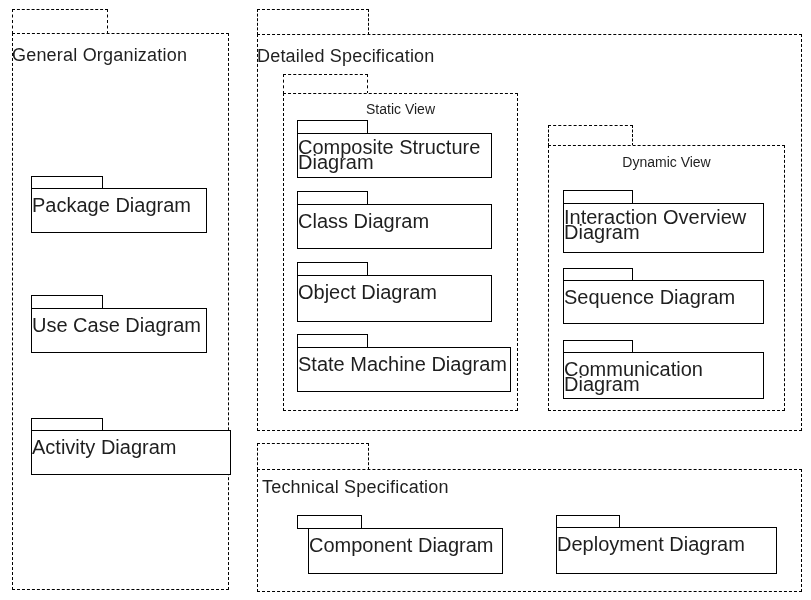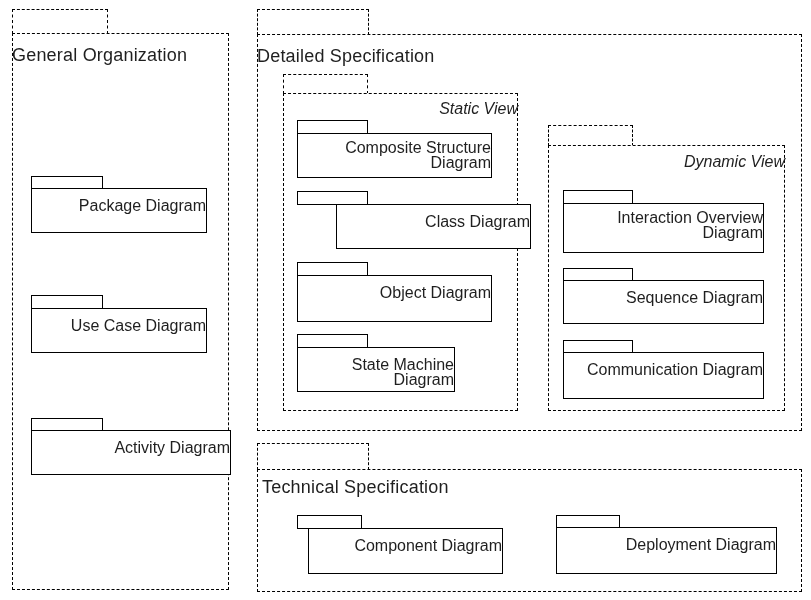--- a/index.html
+++ b/index.html
@@ -9,26 +9,26 @@
     color:#1f1f1f; overflow:hidden;
   }
   .tab, .pbody { position:absolute; box-sizing:border-box; background:#ffffff; }
   .dashed { border:1px dashed #000000; }
   .solid  { border:1px solid  #000000; }
   .ptitle {
     position:absolute; box-sizing:border-box; 
     font-size:18px; line-height:21px; letter-spacing:0.2px;
   }
   .vtitle {
-    position:absolute; box-sizing:border-box; text-align:right;
-    font-size:16px; line-height:16px; font-style:italic;
+    position:absolute; box-sizing:border-box; text-align:center;
+    font-size:14px; line-height:16px; 
   }
   .plabel {
     display:block; width:100%; box-sizing:border-box;
-    text-align:right; font-size:16px; line-height:15px;
+    text-align:left; font-size:20px; line-height:15px;
     white-space:pre-line; padding-top:9px;
   }
   .plabel.two { padding-top:6px; }
 </style>
 </head>
 <body>
 
 <div class="canvas">
 
   <div>
@@ -71,35 +71,35 @@
       <div>
         <div class="tab solid" style="left:297px; top:120px; width:71px;  height:14px;"></div>
         <div class="pbody solid" style="left:297px; top:133px; width:195px; height:45px;">
           <span class="plabel two">Composite Structure
 Diagram</span>
         </div>
       </div>
 
       <div>
         <div class="tab solid" style="left:297px; top:191px; width:71px;  height:14px;"></div>
-        <div class="pbody solid" style="left:297px; top:204px; width:195px; height:45px;margin-left:39px;">
+        <div class="pbody solid" style="left:297px; top:204px; width:195px; height:45px;">
           <span class="plabel">Class Diagram</span>
         </div>
       </div>
 
       <div>
         <div class="tab solid" style="left:297px; top:262px; width:71px;  height:14px;"></div>
         <div class="pbody solid" style="left:297px; top:275px; width:195px; height:47px;">
           <span class="plabel">Object Diagram</span>
         </div>
       </div>
 
       <div>
         <div class="tab solid" style="left:297px; top:334px; width:71px;  height:14px;"></div>
-        <div class="pbody solid" style="left:297px; top:347px; width:158px; height:45px;">
+        <div class="pbody solid" style="left:297px; top:347px; width:214px; height:45px;">
           <span class="plabel">State Machine Diagram</span>
         </div>
       </div>
     </div>
 
     <div>
       <div class="tab dashed" style="left:548px; top:125px; width:85px;  height:21px;"></div>
       <div class="pbody dashed" style="left:548px; top:145px; width:237px; height:266px;"></div>
       <div class="vtitle" style="left:548px; top:154px; width:237px;">Dynamic View</div>
 

